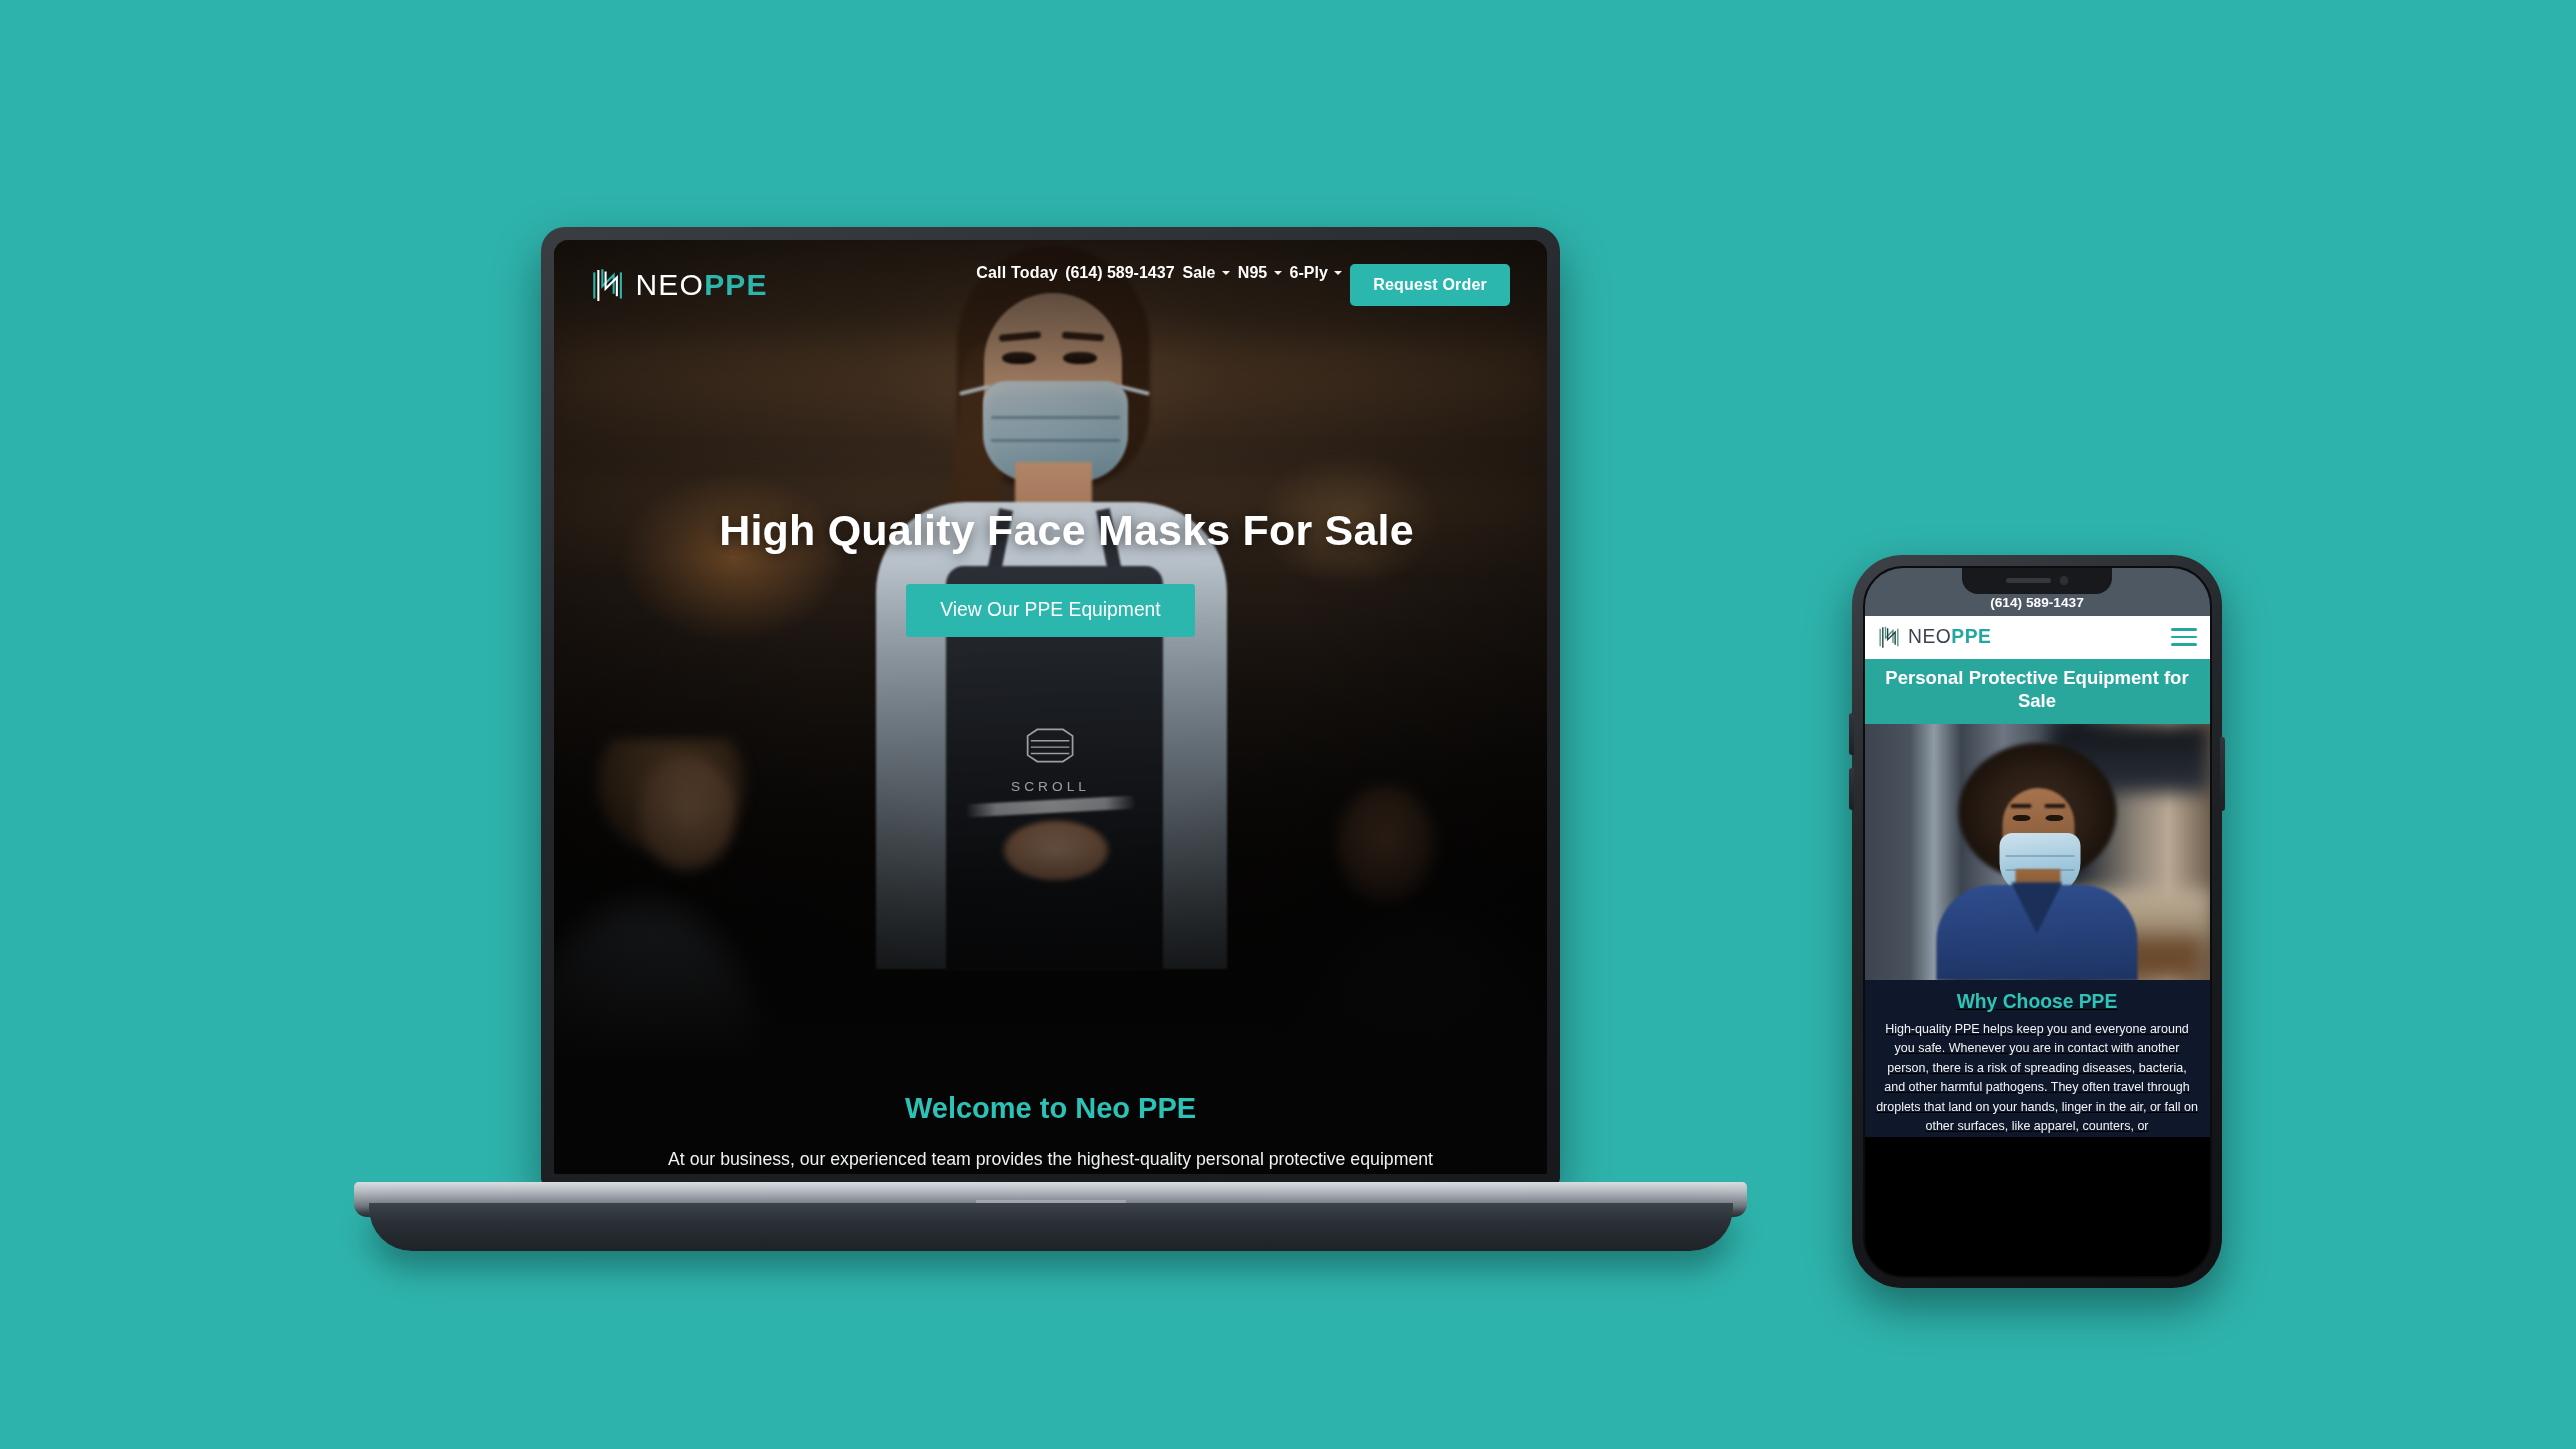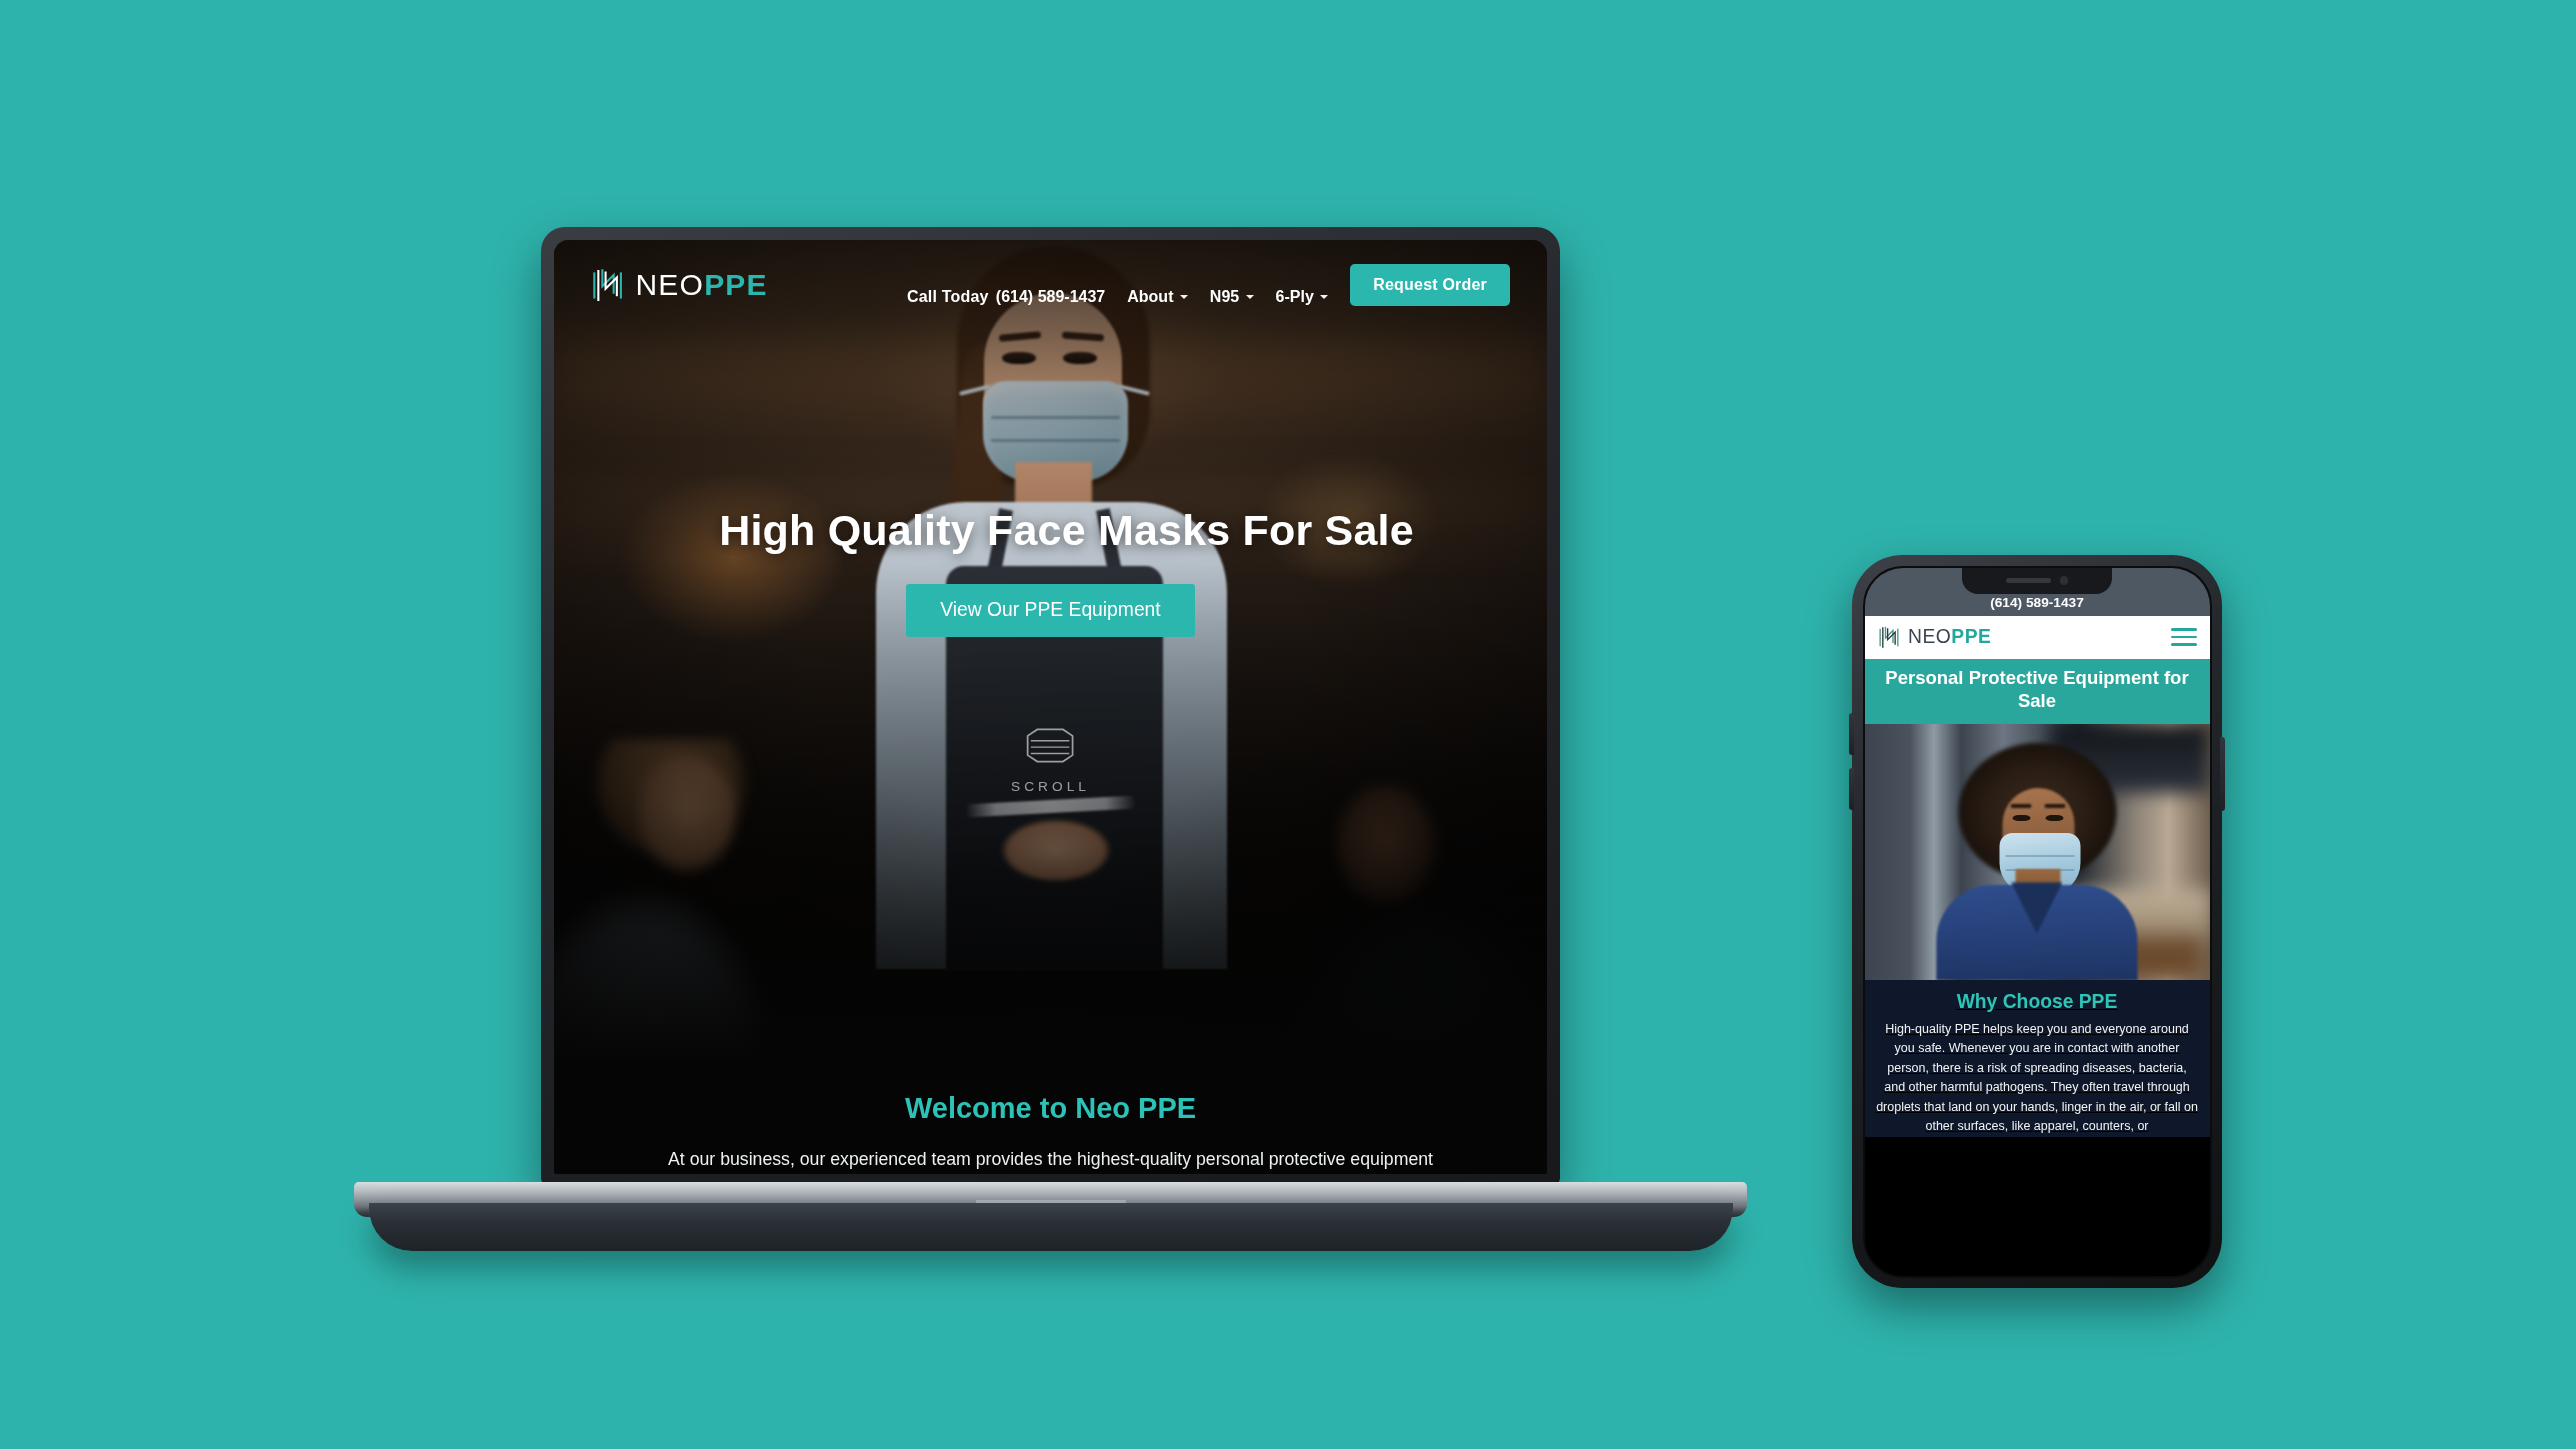--- a/index.html
+++ b/index.html
@@ -151,21 +151,21 @@
   
   .nav {
     position:absolute; left:0; top:24px; width:100%;
     display:flex; align-items:center; padding:0 37px; z-index:8;
   }
   .logo { display:flex; align-items:center; gap:10.5px; }
   .logo-mark { width:34px; height:37px; flex:none; }
   .logo-text { font-size:30px; font-weight:400; letter-spacing:1.2px; line-height:1; }
   .logo-text .neo { color:#ffffff; }
   .logo-text .ppe { color:#2cb7ae; font-weight:700; }
-  .nav-right { margin-left:auto; display:flex; align-items:flex-end; gap:22px; }
+  .nav-right { margin-left:auto; display:flex; align-items:flex-start; gap:8px; }
   .call-today { color:#fff; font-size:16px; font-weight:700; letter-spacing:0.2px; }
   .call-phone { color:#fff; font-size:16px; font-weight:700; margin-left:7.2px; }
   .nav-item {
     color:#fff; font-size:16px; font-weight:600; display:flex; align-items:center; gap:6.4px;
   }
   .caret { width:0;height:0;border-left:4px solid transparent;border-right:4px solid transparent;border-top:4.8px solid #fff; opacity:.95; }
   .req-btn {
     background:#2cb7ae; color:#fff; font-size:16px; font-weight:600;
     padding:12px 23px; border-radius:4.8px; border:none; cursor:pointer; letter-spacing:0.2px;
   }
@@ -359,21 +359,21 @@
           <div class="logo-text">
             <span class="neo">NEO</span><span class="ppe">PPE</span>
           </div>
         </div>
 
         <div class="nav-right">
           <div>
             <span class="call-today">Call Today</span><span class="call-phone">(614) 589-1437</span>
           </div>
           <div class="nav-item">
-            <span>About</span>
+            <span>Sale</span>
             <span class="caret"></span>
           </div>
           <div class="nav-item">
             <span>N95</span>
             <span class="caret"></span>
           </div>
           <div class="nav-item">
             <span>6-Ply</span>
             <span class="caret"></span>
           </div>

